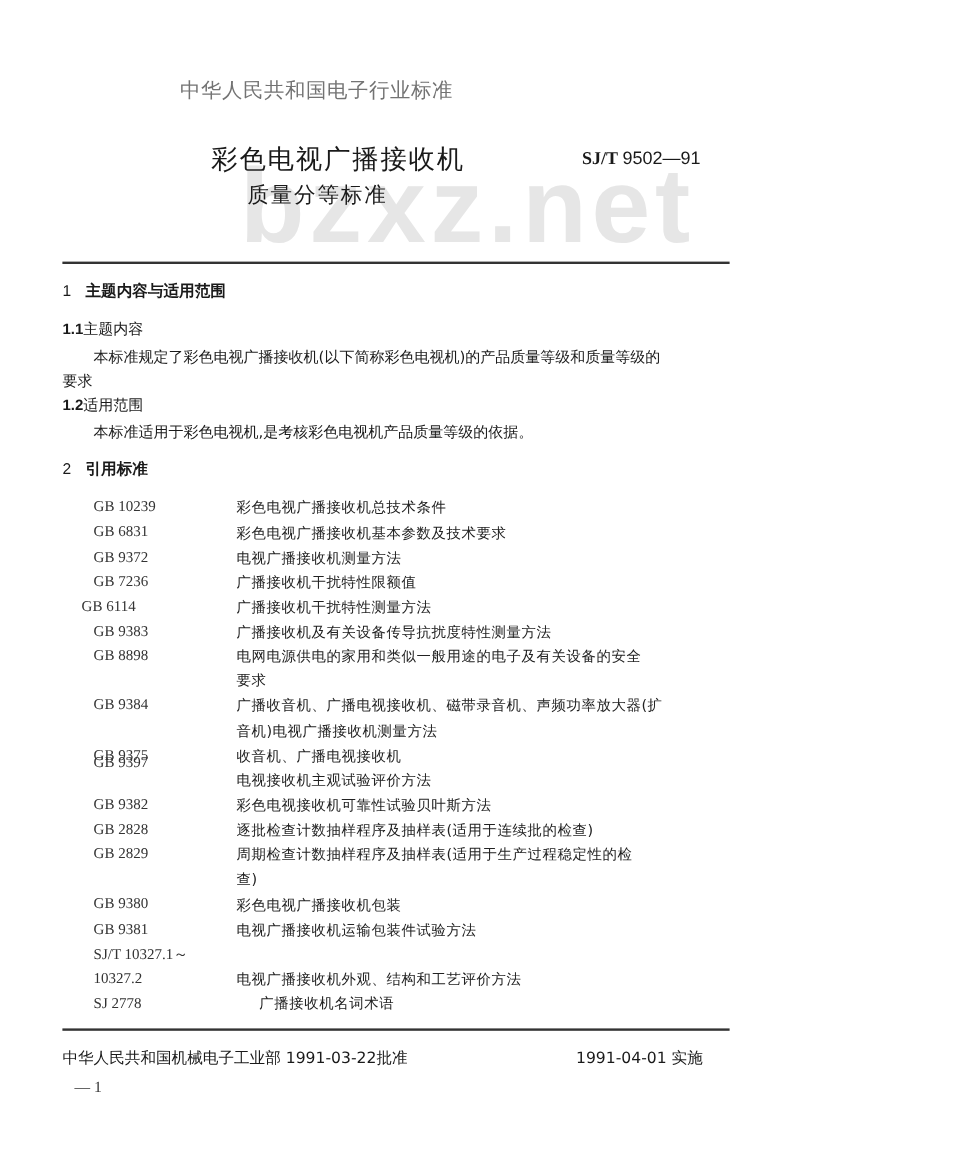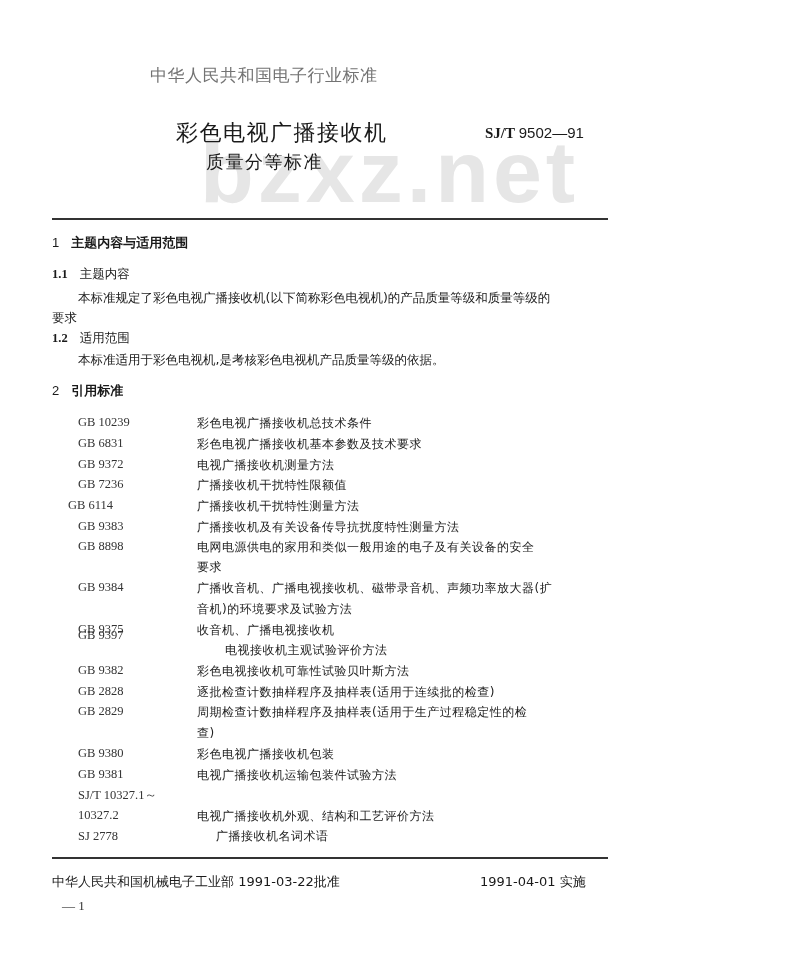--- a/index.html
+++ b/index.html
@@ -72,21 +72,21 @@
     .sec-h {
       font-size: 13px;
       font-weight: bold;
       z-index: 1;
     }
     .sec-h .num { font-family: "Liberation Sans", sans-serif; font-weight: normal; margin-right: 12px; }
     .sub-h {
       font-size: 12.5px;
       z-index: 1;
     }
-    .sub-h .num { font-family: Liberation Serif, serif; font-weight: bold; margin-right: 12px; }
+    .sub-h .num { font-family: Liberation Sans, sans-serif; font-weight: bold; }
     .para {
       font-size: 12.5px;
       z-index: 1;
     }
 
     .ref-code {
       font-family: "Liberation Serif", serif;
       font-size: 12.5px;
       color: #333;
       z-index: 1;
@@ -168,27 +168,27 @@
 
   <div class="abs ref-code" style="left:78px; top:519px;">GB 9383</div>
   <div class="abs ref-title" style="left:197px; top:519px;">广播接收机及有关设备传导抗扰度特性测量方法</div>
 
   <div class="abs ref-code" style="left:78px; top:539px;">GB 8898</div>
   <div class="abs ref-title" style="left:197px; top:539px;">电网电源供电的家用和类似一般用途的电子及有关设备的安全</div>
   <div class="abs ref-title" style="left:197px; top:559px;">要求</div>
 
   <div class="abs ref-code" style="left:78px; top:580px;">GB 9384</div>
   <div class="abs ref-title" style="left:197px; top:580px;">广播收音机、广播电视接收机、磁带录音机、声频功率放大器(扩</div>
-  <div class="abs ref-title" style="left:197px; top:601px;">音机)的环境要求及试验方法</div>
+  <div class="abs ref-title" style="left:197px; top:601px;">音机)电视广播接收机测量方法</div>
 
   <div class="abs ref-code" style="left:78px; top:622px;">GB 9375</div>
   <div class="abs ref-title" style="left:197px; top:622px;">收音机、广播电视接收机</div>
 
   <div class="abs ref-code" style="left:78px; top:628px;font-family:Liberation Serif, serif;">GB 9397</div>
-  <div class="abs ref-title" style="left:197px; top:642px;margin-left:28px;">电视接收机主观试验评价方法</div>
+  <div class="abs ref-title" style="left:197px; top:642px;">电视接收机主观试验评价方法</div>
 
   <div class="abs ref-code" style="left:78px; top:663px;">GB 9382</div>
   <div class="abs ref-title" style="left:197px; top:663px;">彩色电视接收机可靠性试验贝叶斯方法</div>
 
   <div class="abs ref-code" style="left:78px; top:684px;">GB 2828</div>
   <div class="abs ref-title" style="left:197px; top:684px;">逐批检查计数抽样程序及抽样表(适用于连续批的检查)</div>
 
   <div class="abs ref-code" style="left:78px; top:704px;">GB 2829</div>
   <div class="abs ref-title" style="left:197px; top:704px;">周期检查计数抽样程序及抽样表(适用于生产过程稳定性的检</div>
   <div class="abs ref-title" style="left:197px; top:725px;">查)</div>

